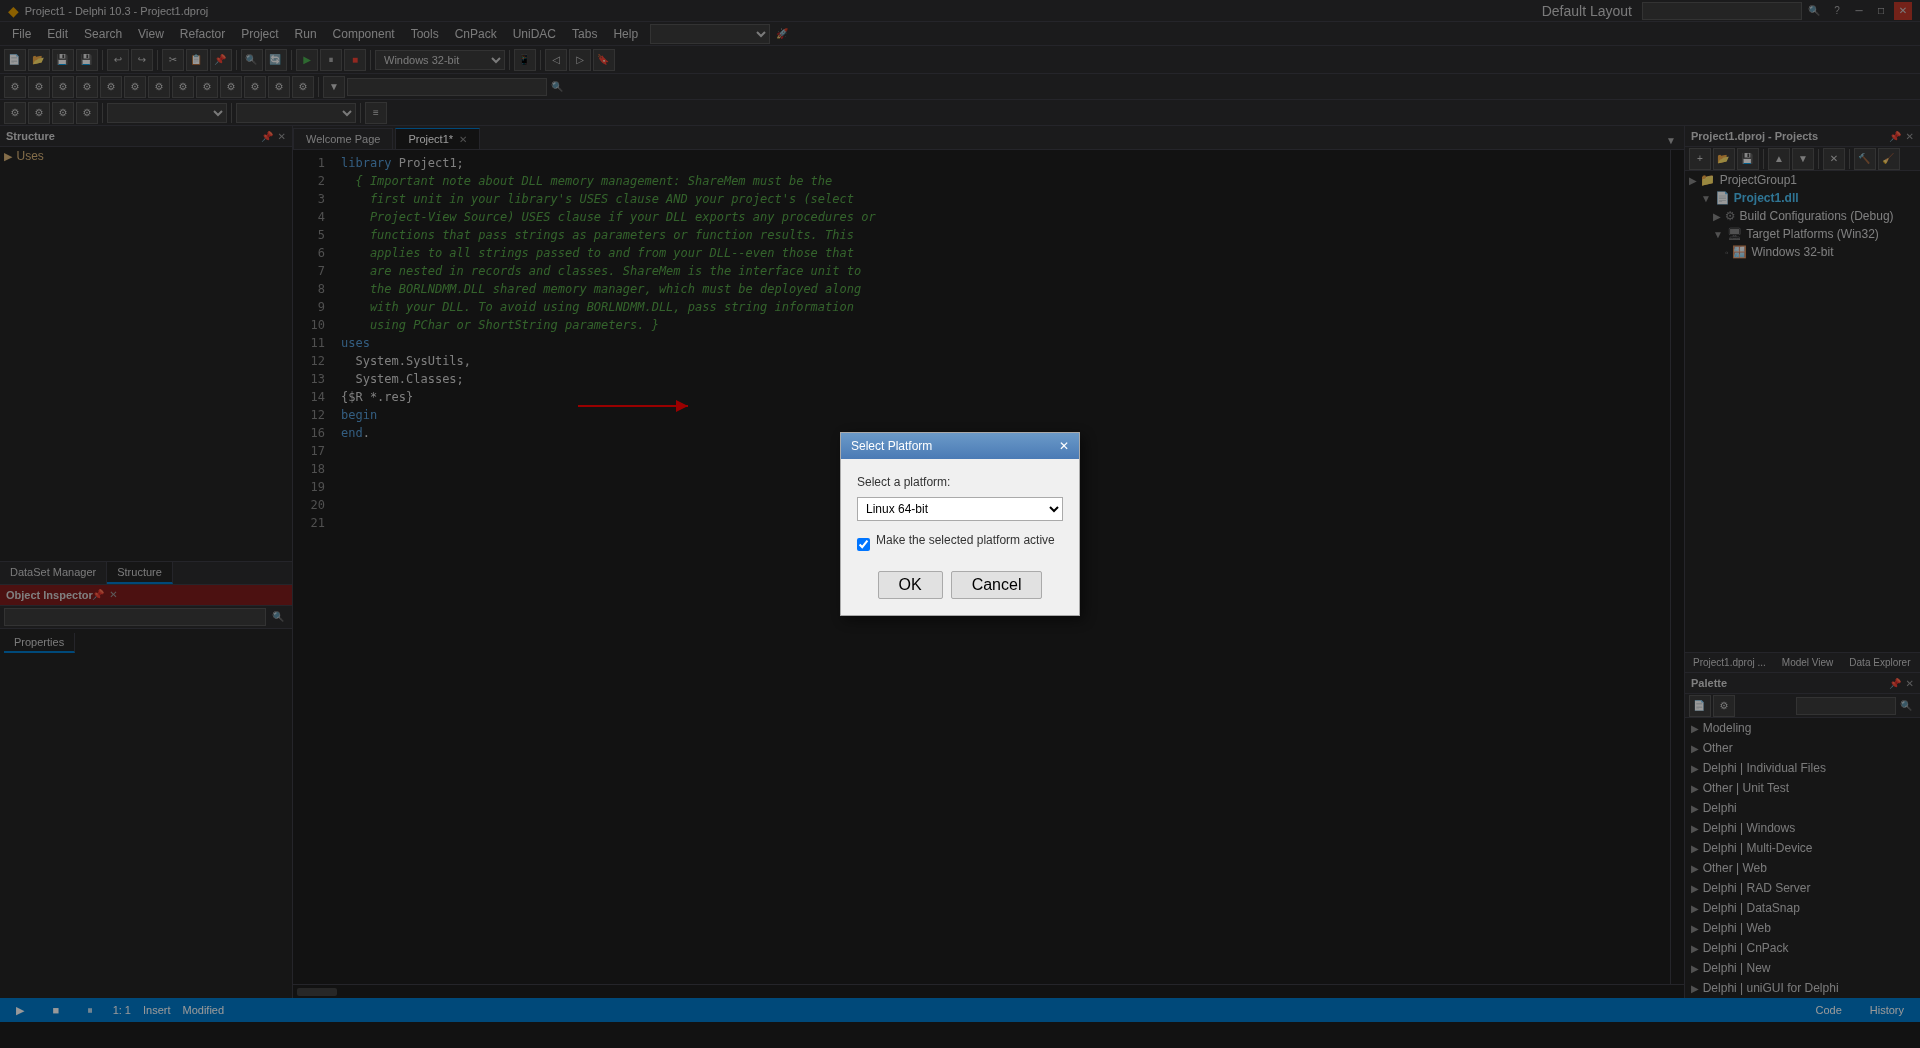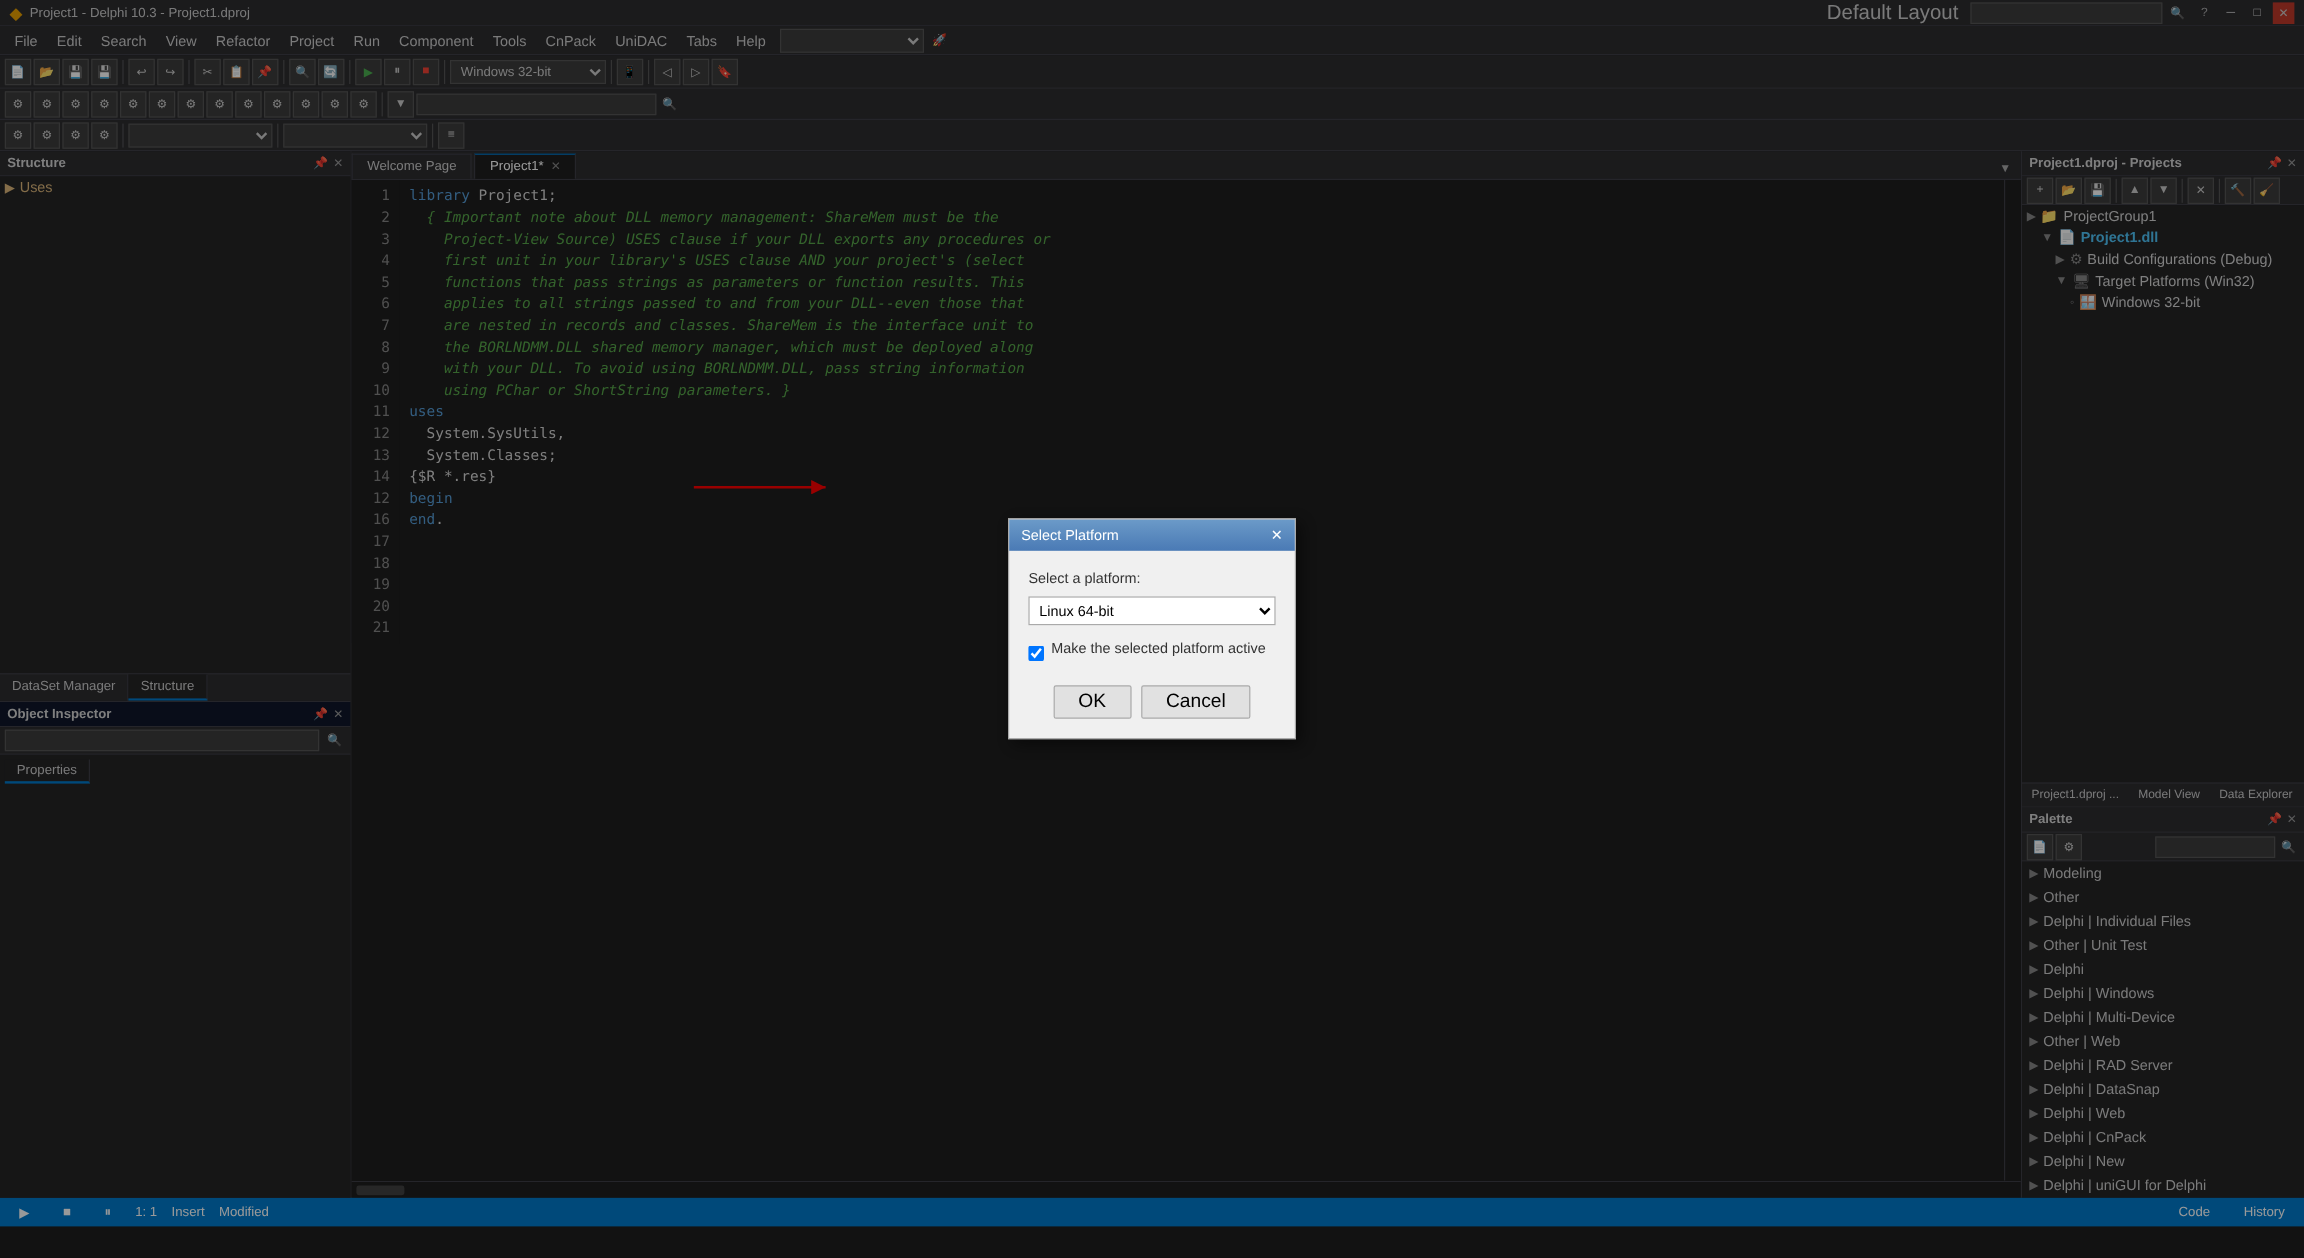--- a/index.html
+++ b/index.html
@@ -28,21 +28,21 @@
     
     #main-layout { display: flex; height: calc(1048px - 22px - 24px - 28px - 26px - 26px - 26px - 24px); }
 
     
     #left-panel { width: 293px; display: flex; flex-direction: column; border-right: 1px solid #3f3f46; }
     #structure-header { background: #2d2d30; padding: 4px 6px; font-size: 11px; border-bottom: 1px solid #3f3f46; display: flex; align-items: center; justify-content: space-between; }
     #structure-content { flex: 1; background: #252526; overflow: auto; }
     .tree-item { display: flex; align-items: center; padding: 2px 4px; cursor: pointer; gap: 4px; font-size: 12px; }
     .tree-folder { color: #dcb67a; font-size: 11px; }
     #object-inspector { background: #2d2d30; border-top: 1px solid #3f3f46; }
-    #oi-header { padding: 4px 6px; font-size: 11px; background: #0f172a; border-bottom: 1px solid #3f3f46; display: flex; align-items: center; justify-content: space-between; }
+    #oi-header { padding: 4px 6px; font-size: 11px; background: #7f1d1d; border-bottom: 1px solid #3f3f46; display: flex; align-items: center; }
     #oi-content { padding: 4px; }
     .bottom-tabs { display: flex; background: #2d2d30; border-top: 1px solid #3f3f46; }
     .bottom-tab { padding: 4px 10px; font-size: 11px; cursor: pointer; border-right: 1px solid #3f3f46; color: #cccccc; }
     .bottom-tab.active { background: #252526; border-bottom: 2px solid #007acc; }
 
     
     #center-panel { flex: 1; display: flex; flex-direction: column; }
     #editor-tabs { background: #2d2d30; height: 24px; display: flex; align-items: flex-end; border-bottom: 1px solid #3f3f46; }
     .editor-tab { padding: 4px 12px; font-size: 11px; cursor: pointer; border: 1px solid #3f3f46; border-bottom: none; margin-right: 2px; color: #cccccc; display: flex; align-items: center; gap: 6px; }
     .editor-tab.active { background: #1e1e1e; border-top: 1px solid #007acc; color: #ffffff; }
@@ -106,21 +106,21 @@
   </style>
 </head>
 <body>
 
 <div id="title-bar">
   <div class="title-left">
     <span style="color:#e8a000; font-size:14px;">◆</span>
     <span>Project1 - Delphi 10.3 - Project1.dproj</span>
   </div>
   <div class="title-right" style="display:flex; align-items:center; gap:4px;">
-    <span style="font-size:17px; color:#ccc; margin-right:6px;">Default Layout</span>
+    <span style="font-size:14px; color:#ccc; margin-right:6px;">Default Layout</span>
     <input type="text" style="height: 18px; width: 160px; background: rgb(60, 60, 60); border: 1px solid rgb(85, 85, 85); color: rgb(204, 204, 204); font-size: 11px; padding: 0px 4px;">
     <span class="icon-btn">🔍</span>
     <span class="icon-btn">?</span>
     <span class="title-btn">─</span>
     <span class="title-btn">□</span>
     <span class="title-btn" style="background:#c0392b;">✕</span>
   </div>
 </div>
 
 <div id="menu-bar">
@@ -297,22 +297,22 @@
             <div>18</div>
             <div>19</div>
             <div>20</div>
             <div>21</div>
         </div>
         <div class="code-lines">
           <div class="code-line"><span class="kw">library</span> Project1;</div>
           <div class="code-line"></div>
           <div class="code-line"></div>
           <div class="code-line"><span class="comment">  { Important note about DLL memory management: ShareMem must be the</span></div>
+          <div class="code-line"><span class="comment">    first unit in your library's USES clause AND your project's (select</span></div>
           <div class="code-line"><span class="comment">    Project-View Source) USES clause if your DLL exports any procedures or</span></div>
-          <div class="code-line"><span class="comment">    first unit in your library's USES clause AND your project's (select</span></div>
           <div class="code-line"><span class="comment">    functions that pass strings as parameters or function results. This</span></div>
           <div class="code-line"><span class="comment">    applies to all strings passed to and from your DLL--even those that</span></div>
           <div class="code-line"><span class="comment">    are nested in records and classes. ShareMem is the interface unit to</span></div>
           <div class="code-line"><span class="comment">    the BORLNDMM.DLL shared memory manager, which must be deployed along</span></div>
           <div class="code-line"><span class="comment">    with your DLL. To avoid using BORLNDMM.DLL, pass string information</span></div>
           <div class="code-line"><span class="comment">    using PChar or ShortString parameters. }</span></div>
           <div class="code-line"></div>
           <div class="code-line"><span class="kw">uses</span></div>
           <div class="code-line">  System.SysUtils,</div>
           <div class="code-line">  System.Classes;</div>

